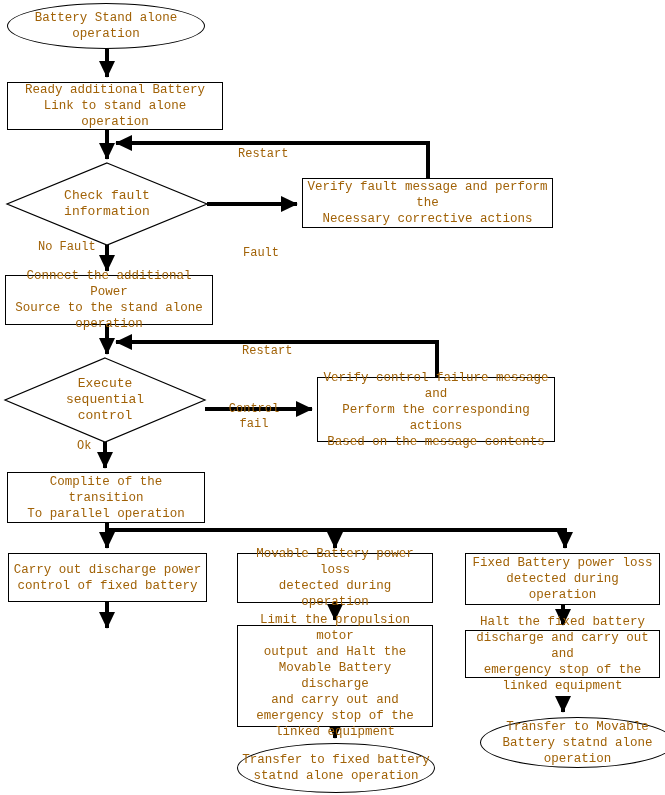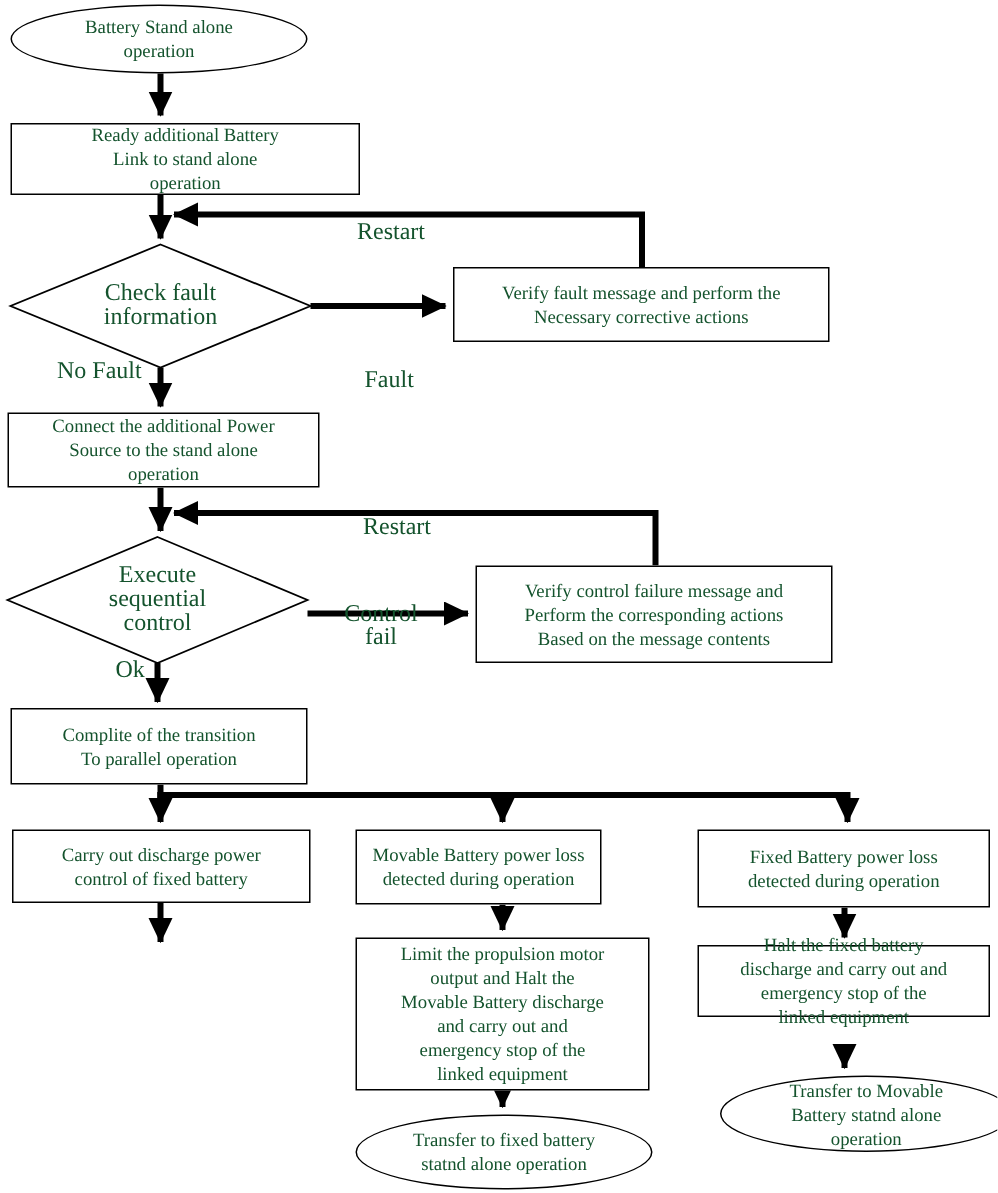--- a/index.html
+++ b/index.html
@@ -1,45 +1,45 @@
 <!DOCTYPE html>
 <html><head>
 <meta charset="utf-8">
 <style>
   html,body{margin:0;padding:0;background:#ffffff;}
   #canvas{
     position:relative;
     width:665px;height:795px;
     background:#ffffff;
-    font-family:Liberation Serif, serif;
-    color:#14532d;
+    font-family:Liberation Mono, monospace;
+    color:#a16207;
     overflow:hidden;
   }
   #connectors{position:absolute;left:0;top:0;width:665px;height:795px;z-index:1;}
   .node{
     position:absolute;z-index:2;
     box-sizing:border-box;
     border:1.2px solid #000;
     background:#fff;
     display:flex;align-items:center;justify-content:center;
     text-align:center;
     font-size:12.5px;line-height:16px;
     white-space:pre-line;
     padding:2px 4px;
   }
   .terminator{border-radius:50%;}
   .decision-text{
     position:absolute;z-index:2;
     display:flex;align-items:center;justify-content:center;
-    text-align:center;font-size:16px;line-height:16px;
+    text-align:center;font-size:13px;line-height:16px;
     white-space:pre-line;background:transparent;border:none;
   }
   .edge-label{
     position:absolute;z-index:3;
-    font-size:16px;line-height:15px;
+    font-size:12px;line-height:15px;
     white-space:pre-line;
   }
   .edge-label.center{text-align:center;}
 </style>
 </head>
 <body>
 
 <div id="canvas">
 
   <svg id="connectors" viewBox="0 0 665 795" xmlns="http://www.w3.org/2000/svg">
@@ -71,21 +71,21 @@
     </g>
     <g stroke="#000" stroke-width="1.2" fill="#ffffff">
       <polygon points="107,163 207,204 107,245 7,204"></polygon>
       <polygon points="105,358 205,400 105,442 5,400"></polygon>
     </g>
   </svg>
 
   <div class="node terminator" style="left:7px;top:3px;width:198px;height:46px;">Battery Stand alone
 operation</div>
 
-  <div class="node" style="left:7px;top:82px;width:233px;height:48px;">Ready additional Battery
+  <div class="node" style="left:7px;top:82px;width:216px;height:48px;">Ready additional Battery
 Link to stand alone
 operation</div>
 
   <div class="decision-text" style="left:7px;top:163px;width:200px;height:82px;">Check fault
 information</div>
 
   <div class="node" style="left:302px;top:178px;width:251px;height:50px;">Verify fault message and perform the
 Necessary corrective actions</div>
 
   <div class="node" style="left:5px;top:275px;width:208px;height:50px;">Connect the additional Power
@@ -100,21 +100,21 @@
 Perform the corresponding actions
 Based on the message contents</div>
 
   <div class="node" style="left:8px;top:553px;width:199px;height:49px;">Carry out discharge power
 control of fixed battery</div>
 
   <div class="node" style="left:7px;top:472px;width:198px;height:51px;">Complite of the transition
 To parallel operation</div>
 
 
-  <div class="node" style="left:237px;top:553px;width:164px;height:50px;">Movable Battery power loss
+  <div class="node" style="left:237px;top:553px;width:196px;height:50px;">Movable Battery power loss
 detected during operation</div>
 
   <div class="node" style="left:237px;top:625px;width:196px;height:102px;">Limit the propulsion motor
 output and Halt the
 Movable Battery discharge
 and carry out and
 emergency stop of the
 linked equipment</div>
 
   <div class="node terminator" style="left:237px;top:743px;width:198px;height:50px;">Transfer to fixed battery

